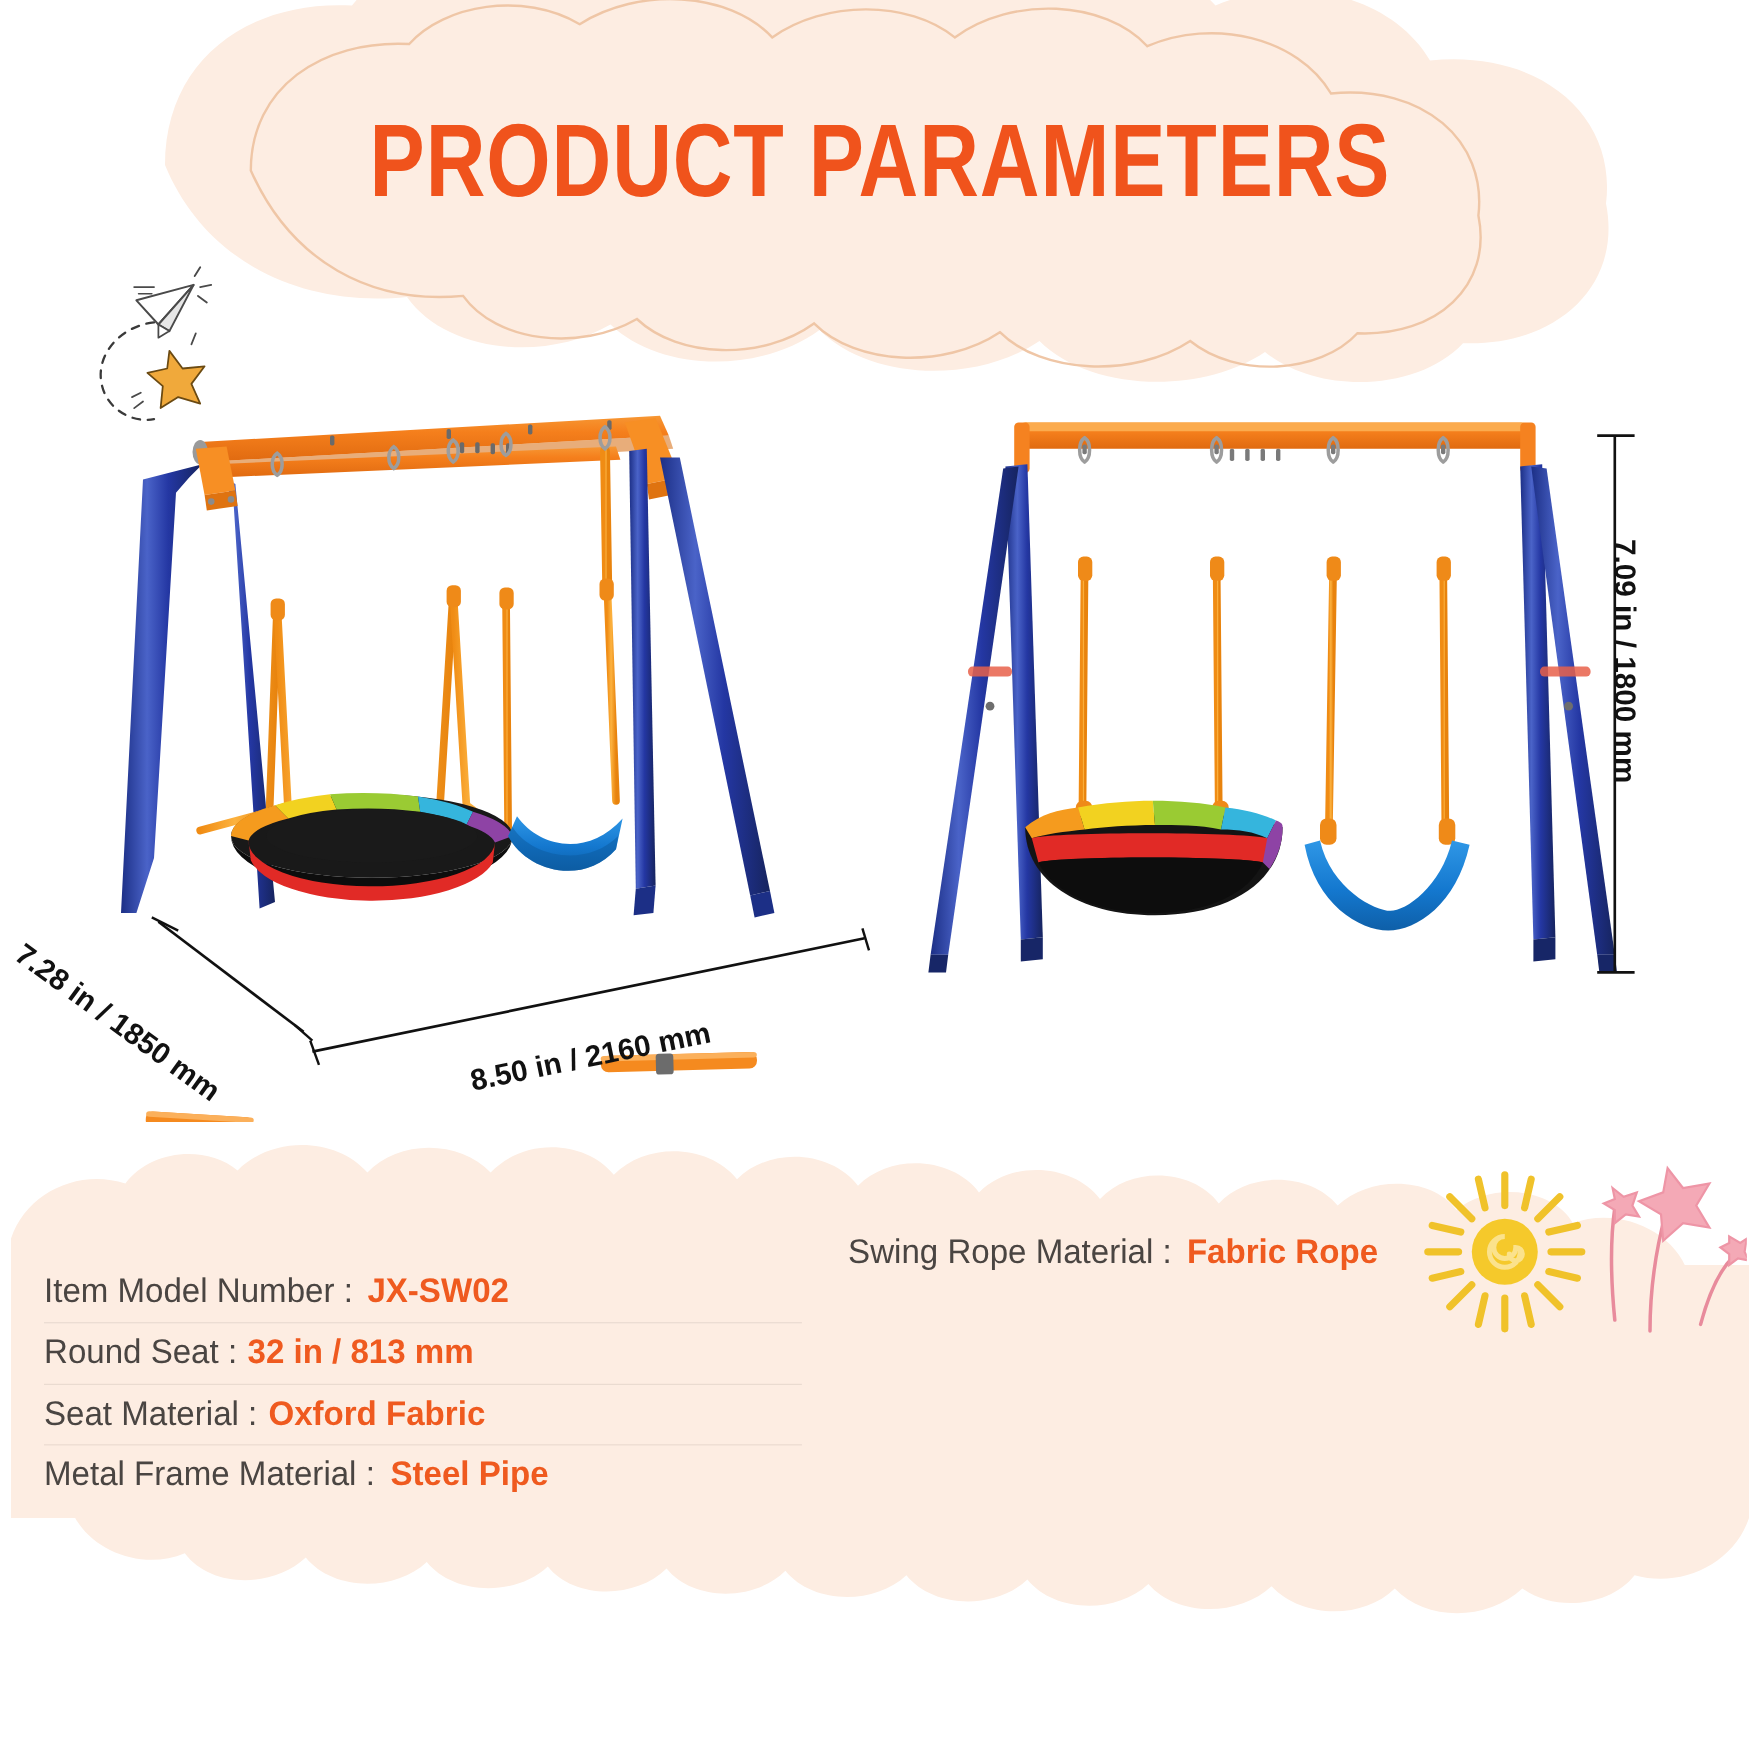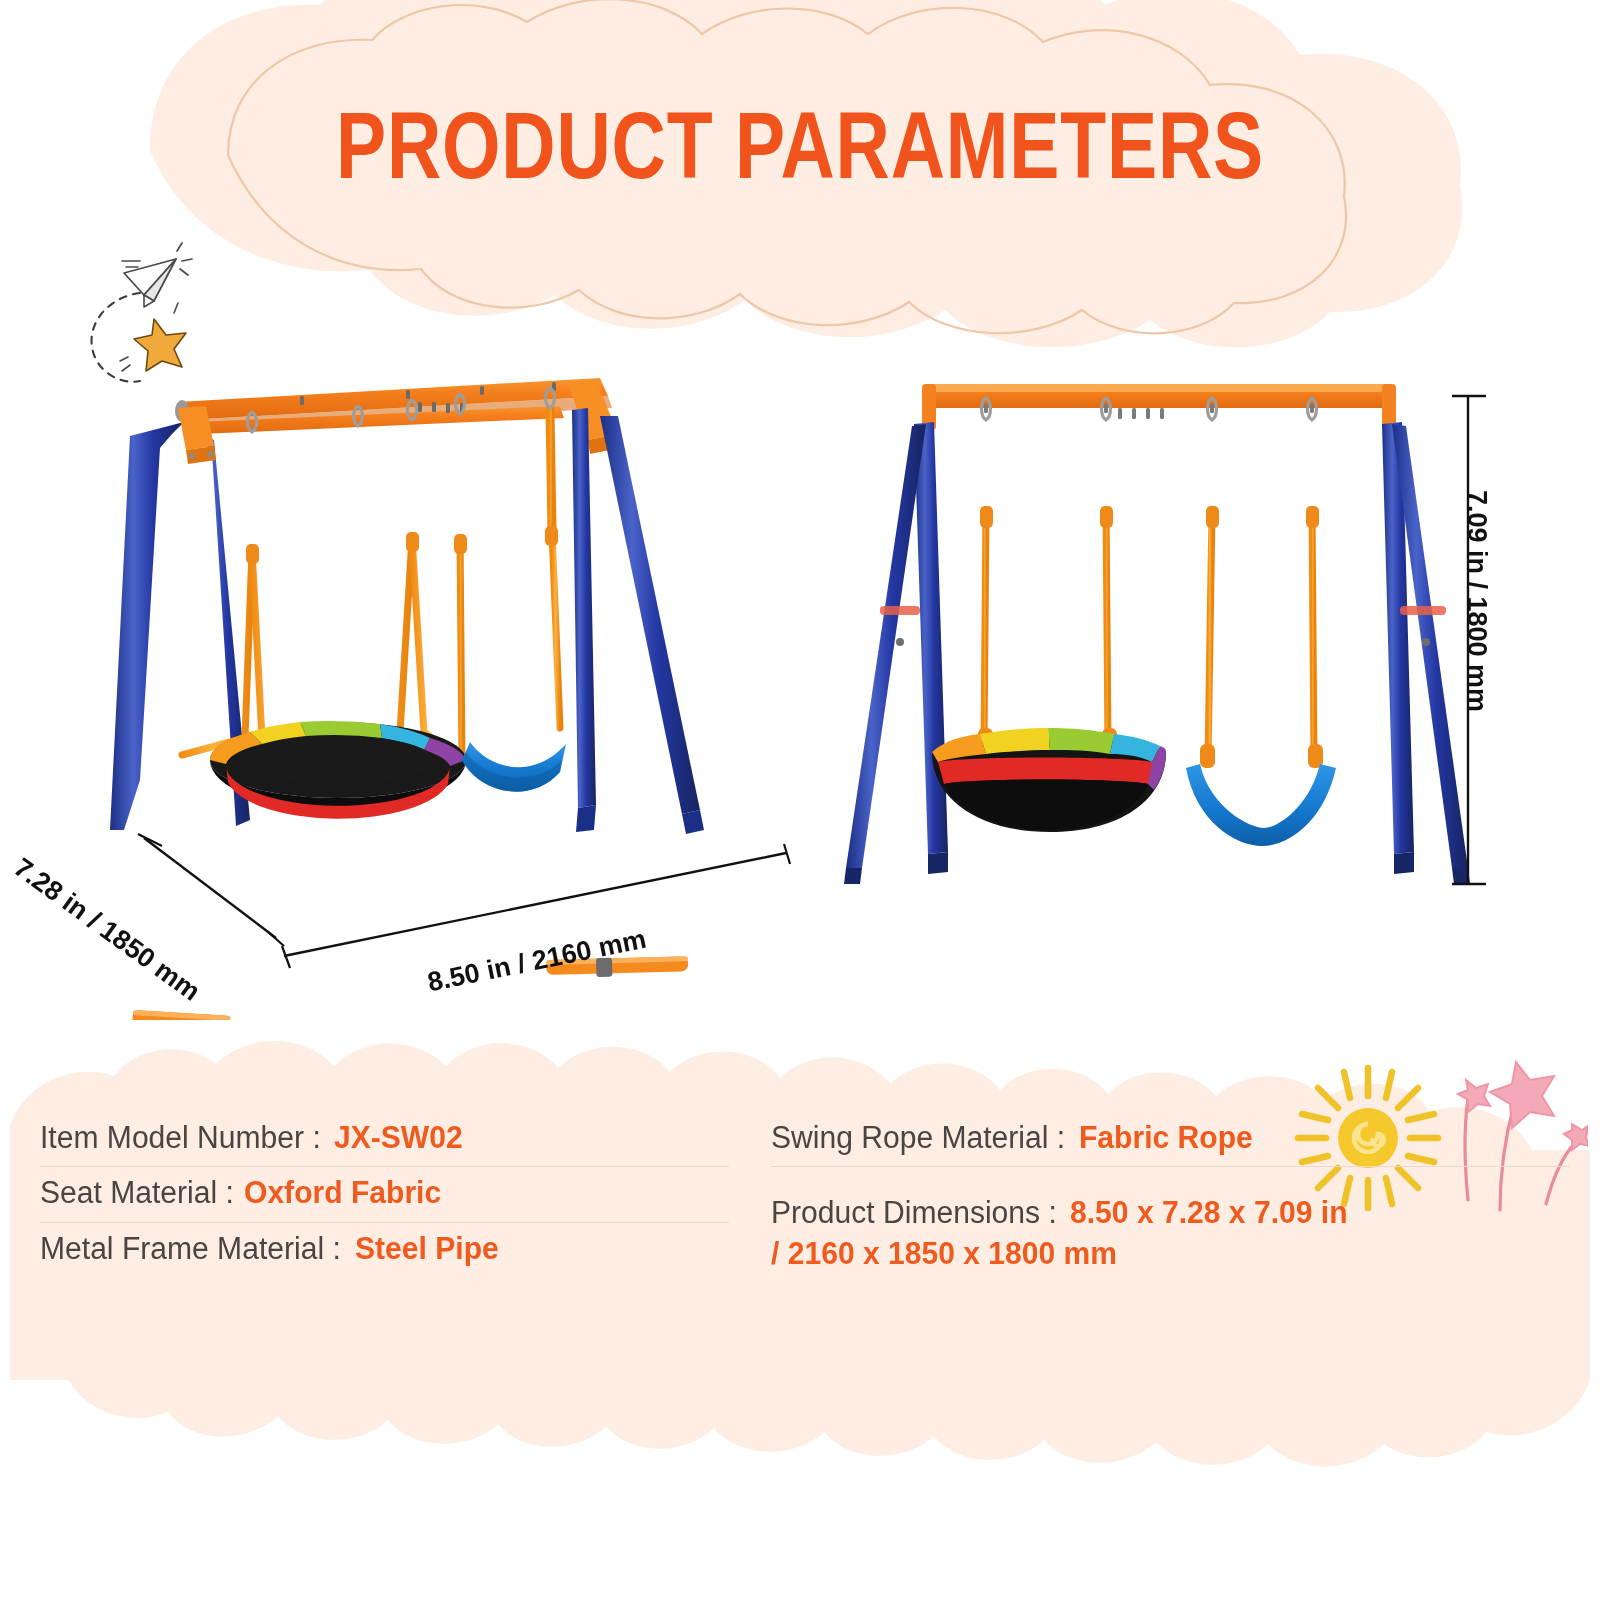--- a/index.html
+++ b/index.html
@@ -33,21 +33,21 @@
   
   #illustration-area{position:absolute;left:0;top:360px;width:1600px;height:660px;}
 
   
   #spec-panel{position:absolute;left:10px;top:1040px;width:1580px;height:460px;}
   #spec-content{
     position:absolute;left:40px;top:1112px;width:1530px;height:330px;
     display:flex;
   }
   .spec-col{display:flex;flex-direction:column;}
-  .spec-col.left{width:690px;margin-right:42px;}
+  .spec-col.left{width:690px;margin-right:42px;margin-top:36px;}
   .spec-col.right{width:800px;gap:20px;}
   .spec-row{
     border-bottom:1.6px solid #e8d9cf;
     padding:6px 0 8px 0;
     line-height:1.30;
     white-space:nowrap;
   }
   .spec-row:last-child{border-bottom:none;}
   .spec-row.tall{white-space:normal;}
   .spec-label{
@@ -443,36 +443,34 @@
   </svg>
 
   <div id="spec-content">
 
     <div class="spec-col left">
       <div class="spec-row">
         <span class="spec-label">Item Model Number :</span>
         <span class="spec-value">JX-SW02</span>
       </div>
       <div class="spec-row">
+        <span class="spec-label">Round Seat :</span>
+        <span class="spec-value">32 in / 813 mm</span>
+      </div>
+      <div class="spec-row">
         <span class="spec-label">Seat Material :</span>
         <span class="spec-value">Oxford Fabric</span>
       </div>
       <div class="spec-row">
         <span class="spec-label">Metal Frame Material :</span>
         <span class="spec-value">Steel Pipe</span>
       </div>
     </div>
 
     <div class="spec-col right">
       <div class="spec-row">
         <span class="spec-label">Swing Rope Material :</span>
         <span class="spec-value">Fabric Rope</span>
       </div>
-      <div class="spec-row tall">
-        <span class="spec-label">Product Dimensions :</span>
-        <span class="spec-value">8.50 x 7.28 x 7.09 in</span>
-        <br>
-        <span class="spec-value">/ 2160 x 1850 x 1800 mm</span>
-      </div>
     </div>
 
   </div>
 </div>
 
 </body></html>

